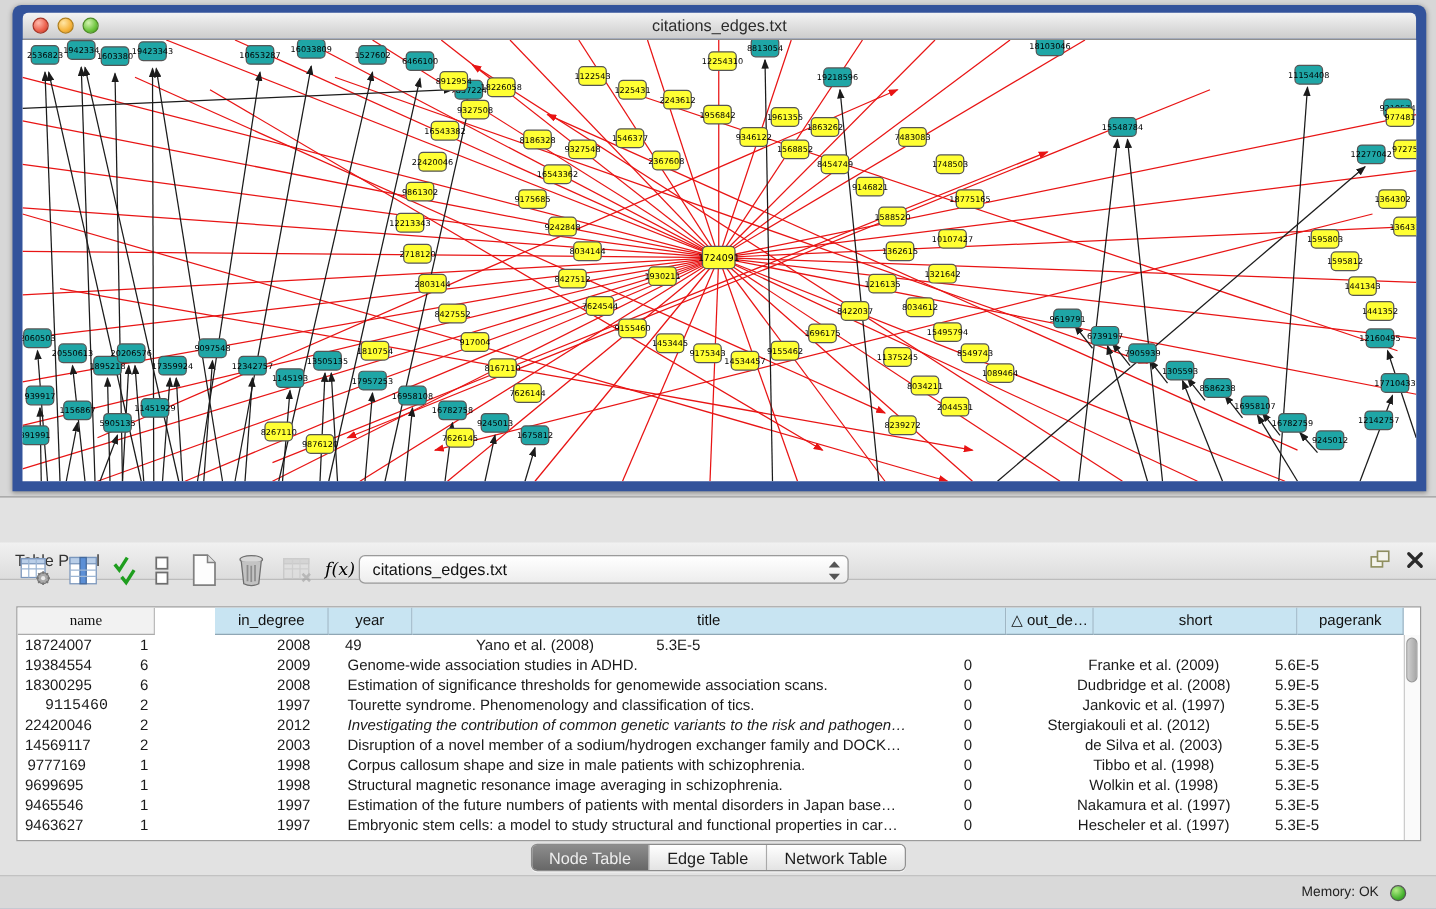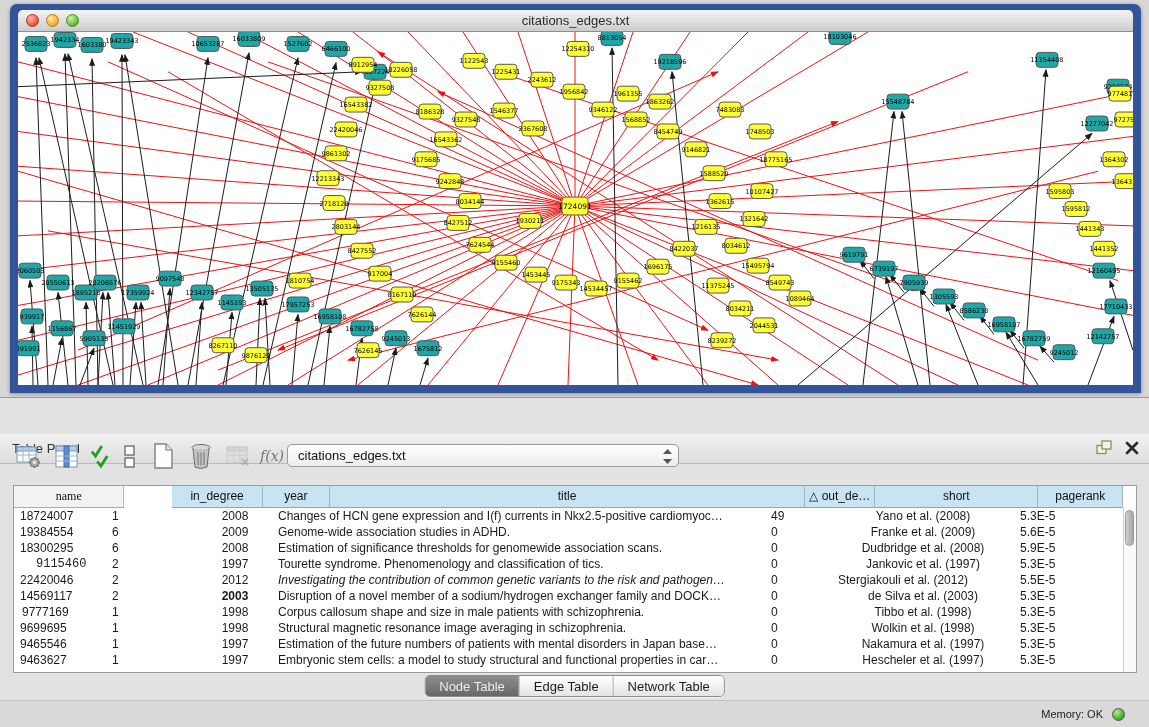--- a/index.html
+++ b/index.html
@@ -736,21 +736,21 @@
     </button>
     <button class="tbtn">
       <svg width="27" height="27" viewBox="0 0 27 27" opacity="0.55">
         <rect x="2" y="4" width="20" height="16" fill="#dcdcdc" stroke="#b3b3b3"></rect>
         <rect x="2" y="4" width="20" height="4" fill="#c7c7c7" stroke="#b3b3b3"></rect>
         <path d="M9,4 V20 M15,4 V20 M2,12 H22" stroke="#bdbdbd"></path>
         <path d="M17,16 L23,22 M23,16 L17,22" stroke="#9a9a9a" stroke-width="2"></path>
       </svg>
     </button>
     <button class="tbtn narrow">
-      <span style="font-family:'DejaVu Serif',serif; font-style:italic; font-size:14px; color:#737373;">f(x)</span>
+      <span style="font-family:'DejaVu Serif',serif; font-style:italic; font-size:14px; color:#000000;">f(x)</span>
     </button>
   </div>
 
   <div class="combo">
     <span class="val">citations_edges.txt</span>
     <span class="steppers">
       <svg width="9" height="15" viewBox="0 0 9 15">
         <path d="M4.5,0 L9,5 H0 Z" fill="#555"></path>
         <path d="M4.5,15 L9,10 H0 Z" fill="#555"></path>
       </svg>
@@ -766,21 +766,20 @@
         <div class="th blue" style="width: 73px;">△ out_de…</div>
         <div class="th blue" style="width: 170px;">short</div>
         <div class="th blue" style="width: 88px;">pagerank</div>
         <div class="th filler"></div>
       </div>
     <div class="tbody" id="tbody">
         <div class="tr">
           <div class="td" style="width: 92px; text-align: left; padding-left: 6px;">18724007</div>
           <div class="td" style="width: 94px; text-align: left; padding-left: 6px;">1</div>
           <div class="td" style="width: 70px; text-align: center;">2008</div>
-          <div class="td" style="width: 495px; text-align: left; padding-left: 8px;">Changes of HCN gene expression and I(f) currents in Nkx2.5-positive cardiomyoc…</div>
           <div class="td" style="width: 73px; text-align: left; padding-left: 6px;">49</div>
           <div class="td" style="width: 170px; text-align: center;">Yano et al. (2008)</div>
           <div class="td" style="width: 88px; text-align: left; padding-left: 12px;">5.3E-5</div>
         </div>
         <div class="tr">
           <div class="td" style="width: 92px; text-align: left; padding-left: 6px;">19384554</div>
           <div class="td" style="width: 94px; text-align: left; padding-left: 6px;">6</div>
           <div class="td" style="width: 70px; text-align: center;">2009</div>
           <div class="td" style="width: 495px; text-align: left; padding-left: 8px;">Genome-wide association studies in ADHD.</div>
           <div class="td" style="width: 73px; text-align: left; padding-left: 6px;">0</div>
@@ -810,21 +809,21 @@
           <div class="td" style="width: 94px; text-align: left; padding-left: 6px;">2</div>
           <div class="td" style="width: 70px; text-align: center;">2012</div>
           <div class="td" style="width: 495px; text-align: left; padding-left: 8px; font-style: italic;">Investigating the contribution of common genetic variants to the risk and pathogen…</div>
           <div class="td" style="width: 73px; text-align: left; padding-left: 6px;">0</div>
           <div class="td" style="width: 170px; ">Stergiakouli et al. (2012)</div>
           <div class="td" style="width: 88px; text-align: left; padding-left: 12px;">5.5E-5</div>
         </div>
         <div class="tr">
           <div class="td" style="width: 92px; text-align: left; padding-left: 6px;">14569117</div>
           <div class="td" style="width: 94px; text-align: left; padding-left: 6px;">2</div>
-          <div class="td" style="width: 70px; text-align: center; font-weight: bold;">2003</div>
+          <div class="td" style="width: 70px; text-align: center;">2003</div>
           <div class="td" style="width: 495px; text-align: left; padding-left: 8px;">Disruption of a novel member of a sodium/hydrogen exchanger family and DOCK…</div>
           <div class="td" style="width: 73px; text-align: left; padding-left: 6px;">0</div>
           <div class="td" style="width: 170px; text-align: center;">de Silva et al. (2003)</div>
           <div class="td" style="width: 88px; text-align: left; padding-left: 12px;">5.3E-5</div>
         </div>
         <div class="tr">
           <div class="td" style="width: 92px; text-align: left; padding-left: 8px;">9777169</div>
           <div class="td" style="width: 94px; text-align: left; padding-left: 6px;">1</div>
           <div class="td" style="width: 70px; text-align: center;">1998</div>
           <div class="td" style="width: 495px; text-align: left; padding-left: 8px;">Corpus callosum shape and size in male patients with schizophrenia.</div>

